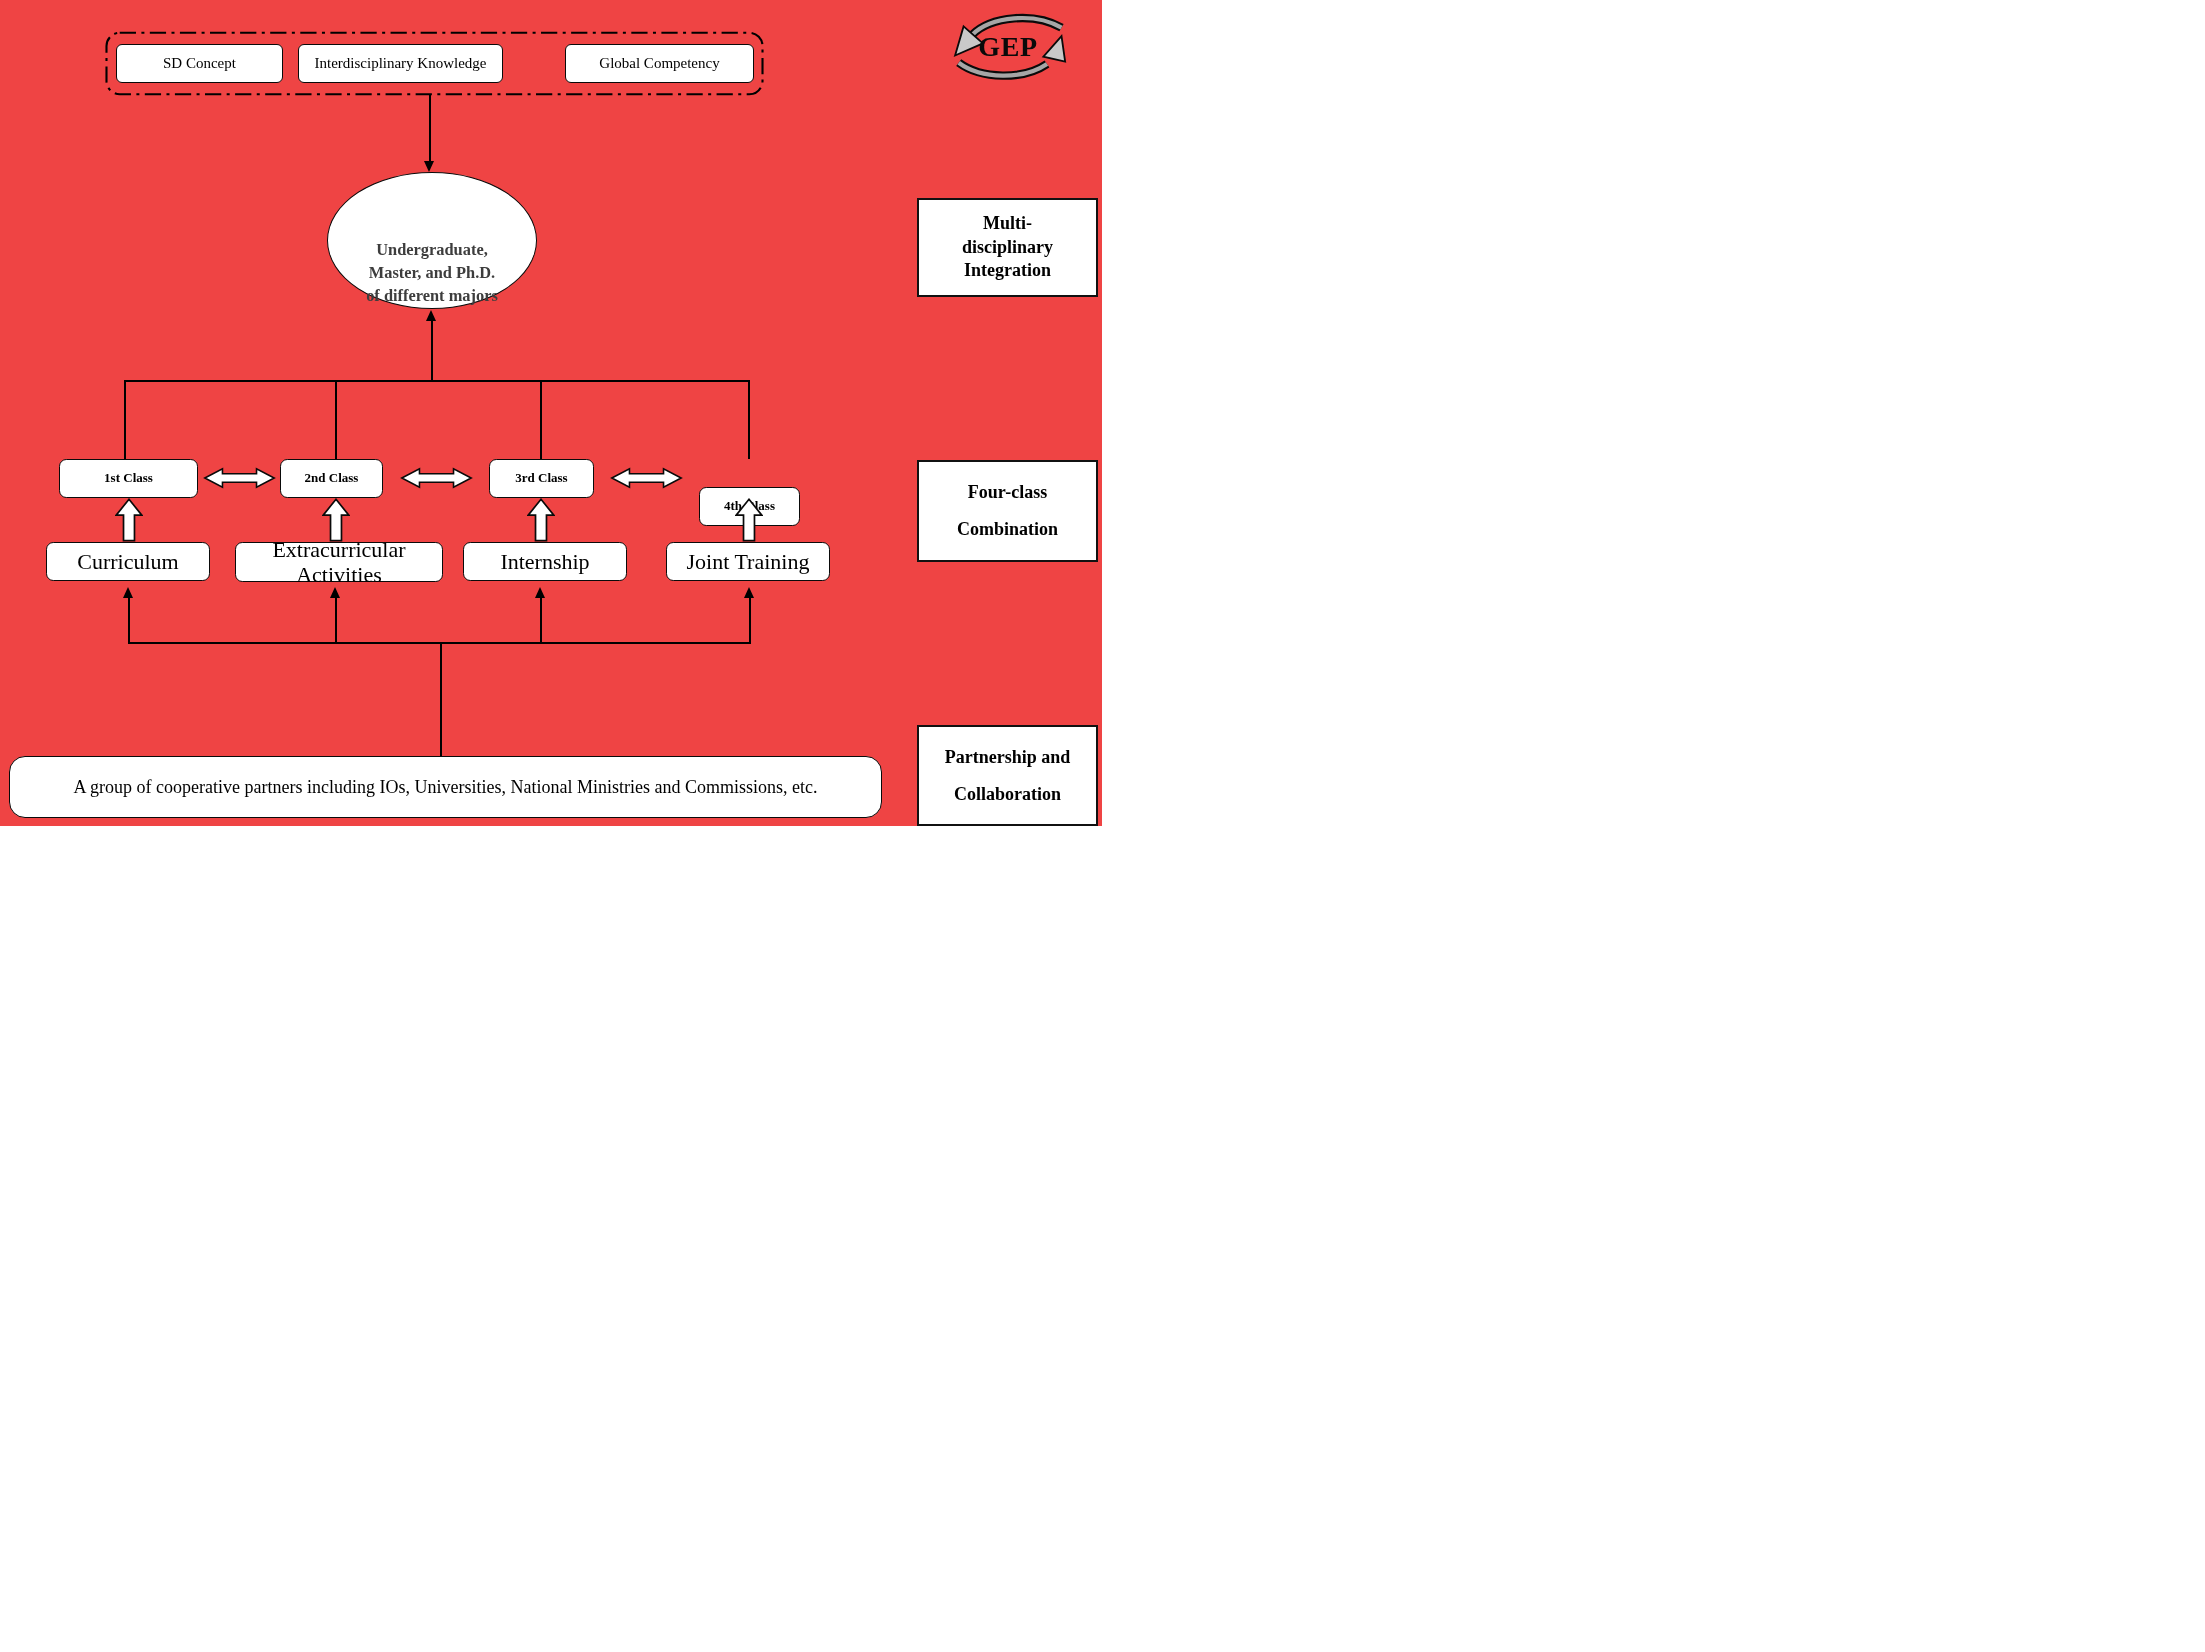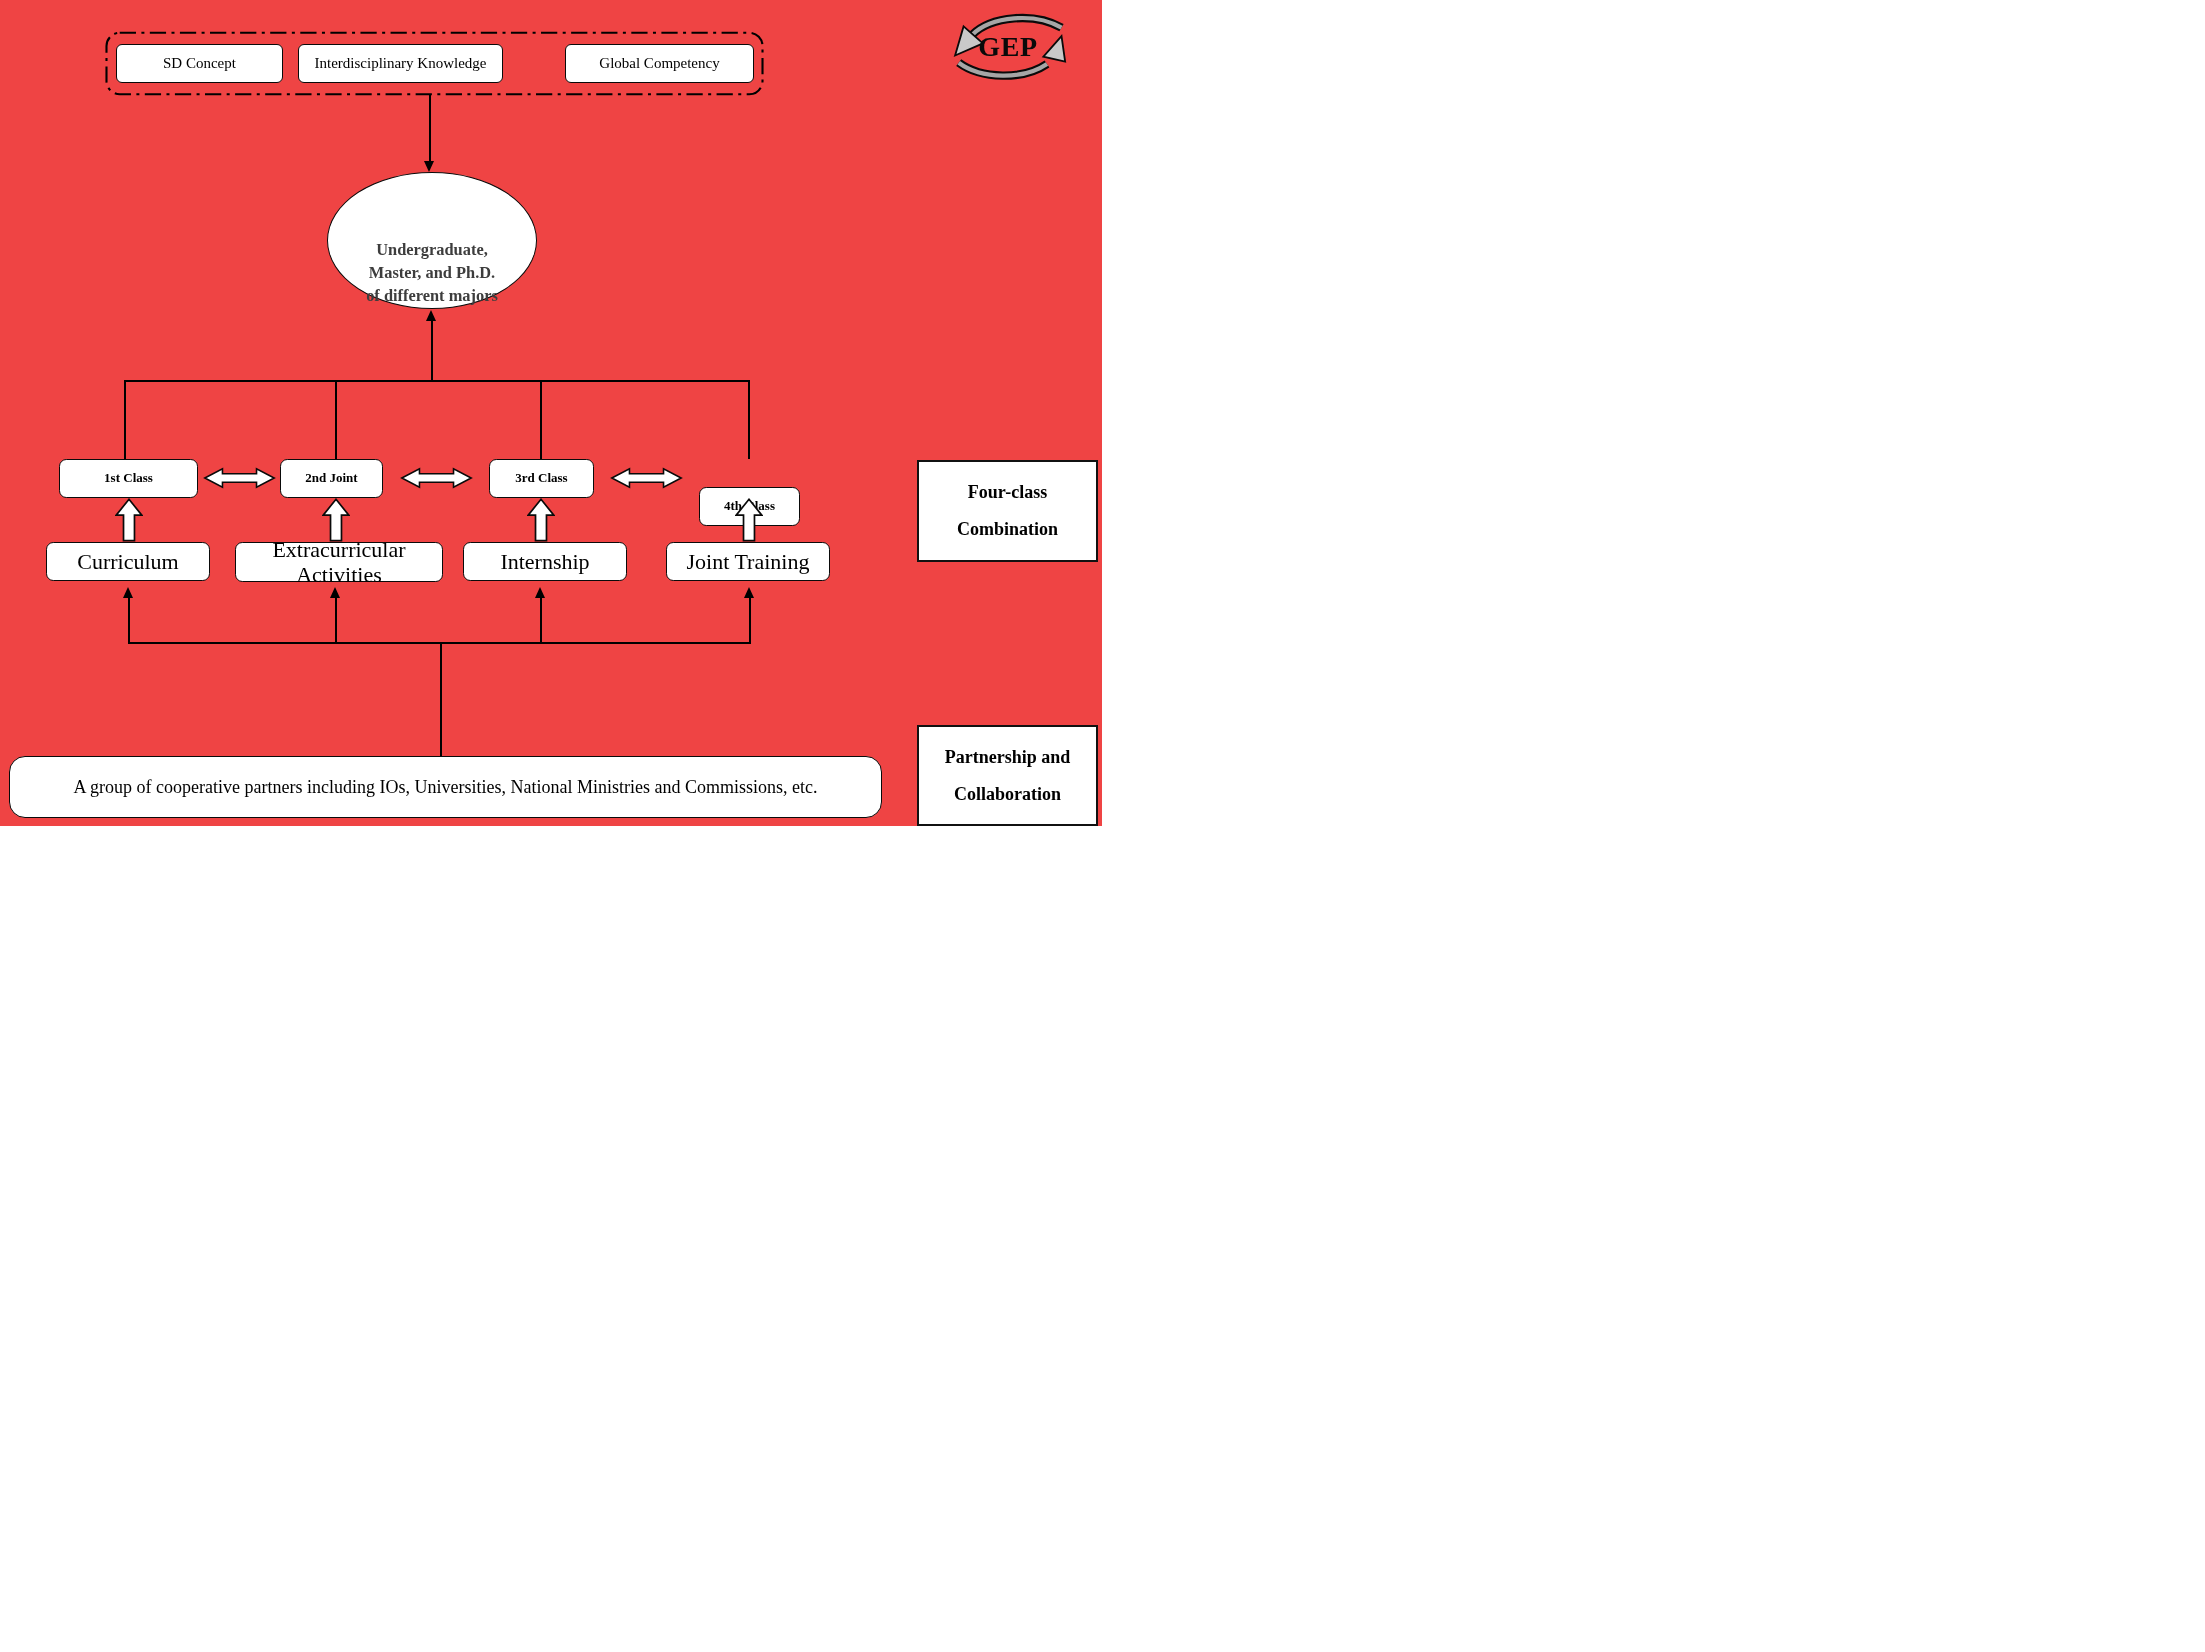--- a/index.html
+++ b/index.html
@@ -109,21 +109,21 @@
   <div class="hline" style="left:124px;top:380px;width:626px;"></div>
   <div class="vline" style="left:124px;top:380px;height:79px;"></div>
   <div class="vline" style="left:335px;top:380px;height:79px;"></div>
   <div class="vline" style="left:540px;top:380px;height:79px;"></div>
   <div class="vline" style="left:748px;top:380px;height:79px;"></div>
 
   <div class="rbox bold" style="left:59px;top:459px;width:139px;height:39px;">
     <span>1st Class</span>
   </div>
   <div class="rbox bold" style="left:280px;top:459px;width:103px;height:39px;">
-    <span>2nd Joint</span>
+    <span>2nd Class</span>
   </div>
   <div class="rbox bold" style="left:489px;top:459px;width:105px;height:39px;">
     <span>3rd Class</span>
   </div>
   <div class="rbox bold" style="left:699px;top:459px;width:101px;height:39px;margin-top:28px;">
     <span>4th Class</span>
   </div>
 
   <svg class="abs" style="left:203px;top:467px;" width="73" height="22" viewBox="0 0 120 36">
     <path d="M3,18 L32,3 L32,11 L88,11 L88,3 L117,18 L88,33 L88,25 L32,25 L32,33 Z" fill="#fff" stroke="#0a0a0a" stroke-width="2.6"></path>
@@ -170,20 +170,27 @@
   <div class="head-up" style="left:744px;top:587px;"></div>
   <div class="vline" style="left:749px;top:597px;height:45px;"></div>
 
   <div class="hline" style="left:128px;top:642px;width:623px;height:1.5px;"></div>
   <div class="vline" style="left:440px;top:642px;height:115px;width:1.5px;"></div>
 
   <div class="partnerbox">
     <span>A group of cooperative partners including IOs, Universities,  National Ministries and Commissions, etc.</span>
   </div>
 
+  <div class="sidebox lh-tight" style="top:198px;height:99px;">
+    <div>
+      <span class="ln">Multi-</span>
+      <span class="ln">disciplinary</span>
+      <span class="ln">Integration</span>
+    </div>
+  </div>
   <div class="sidebox lh-wide" style="top:460px;height:102px;">
     <div>
       <span class="ln">Four-class</span>
       <span class="ln">Combination</span>
     </div>
   </div>
   <div class="sidebox lh-wide" style="top:725px;height:101px;">
     <div>
       <span class="ln">Partnership and</span>
       <span class="ln">Collaboration</span>

